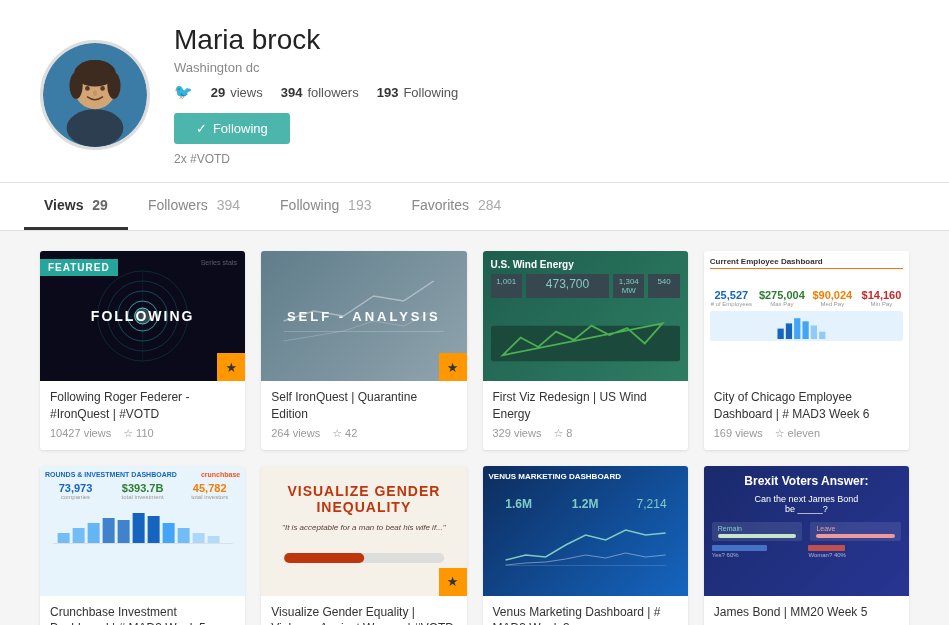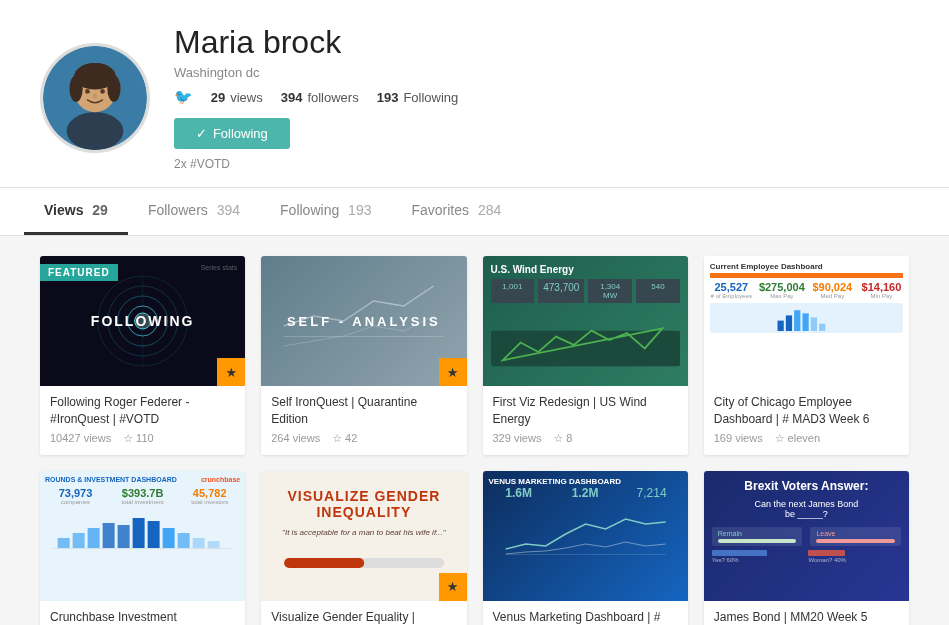--- a/index.html
+++ b/index.html
@@ -21,21 +21,21 @@
       overflow: hidden;
       border: 3px solid #ddd;
       flex-shrink: 0;
       background: #ccc;
       display: flex;
       align-items: center;
       justify-content: center;
     }
     .profile-info { flex: 1; }
     .profile-name {
-      font-size: 32px;
+      font-size: 28px;
       font-weight: 400;
       color: #222;
       margin-bottom: 4px;
     }
     .profile-location {
       color: #888;
       font-size: 13px;
       margin-bottom: 8px;
     }
     .profile-stats {
@@ -301,21 +301,21 @@
       </div>
     </div>
   </div>
       <div class="viz-card">
     <div class="viz-thumbnail" style="position:relative;">
 
       <div style="width:100%;height:100%;background:linear-gradient(135deg,#1e5e4e,#2e7d62);display:flex;flex-direction:column;padding:8px;">
         <div style="color:#fff;font-size:10px;font-weight:700;margin-bottom:4px;">U.S. Wind Energy</div>
         <div style="display:flex;gap:4px;margin-bottom:4px;">
           <div style="background:#37474f;padding:3px 5px;font-size:8px;color:#80cbc4;text-align:center;flex:1">1,001</div>
-          <div style="background:#37474f;padding:3px 5px;font-size:10px;color:#80cbc4;text-align:center;flex:1">473,700</div>
+          <div style="background:#37474f;padding:3px 20px;font-size:12px;color:#80cbc4;text-align:center;flex:1">473,700</div>
           <div style="background:#37474f;padding:3px 5px;font-size:8px;color:#80cbc4;text-align:center;flex:1">1,304 MW</div>
           <div style="background:#37474f;padding:3px 5px;font-size:8px;color:#80cbc4;text-align:center;flex:1">540</div>
         </div>
         <svg viewBox="0 0 160 60" style="flex:1">
           <rect x="0" y="20" width="160" height="30" fill="#1b4a3c" rx="2"></rect>
           <polygon points="10,45 25,30 40,38 55,25 70,32 85,20 100,28 115,22 130,35 145,18" fill="none" stroke="#4caf50" stroke-width="1.5"></polygon>
         </svg>
       </div>
 
     </div>
@@ -324,21 +324,21 @@
       <div class="viz-meta">
         <span>329 views</span>
         <span>☆ 8</span>
       </div>
     </div>
   </div>
       <div class="viz-card">
     <div class="viz-thumbnail" style="position:relative;">
 
       <div style="width:100%;height:100%;background:#fff;padding:6px;font-size:7px;color:#333;">
-        <div style="font-size:8px;font-weight:700;margin-bottom:3px;border-bottom:5px solid #f97316;padding-bottom:2px;">Current Employee Dashboard</div>
+        <div style="font-size:8px;font-weight:700;margin-bottom:20px;border-bottom:1px solid #f97316;padding-bottom:2px;">Current Employee Dashboard</div>
         <div style="display:flex;gap:6px;margin-bottom:4px;">
           <div style="text-align:center;flex:1">
                 <div style="font-size:11px;font-weight:700;color:#1565c0">25,527</div>
                 <div style="font-size:6px;color:#999"># of Employees</div>
               </div>
           <div style="text-align:center;flex:1">
                 <div style="font-size:11px;font-weight:700;color:#2e7d32">$275,004</div>
                 <div style="font-size:6px;color:#999">Max Pay</div>
               </div>
           <div style="text-align:center;flex:1">
@@ -433,21 +433,21 @@
     </div>
     <div class="viz-info">
       <div class="viz-title">Visualize Gender Equality | Violence Against Women | #VOTD</div>
 
     </div>
   </div>
       <div class="viz-card">
     <div class="viz-thumbnail" style="position:relative;">
 
       <div style="width:100%;height:100%;background:linear-gradient(135deg,#0d2d5e,#1565c0);padding:6px;">
-        <div style="color:#fff;font-size:8px;font-weight:700;margin-bottom:0;">VENUS MARKETING DASHBOARD</div>
+        <div style="color:#fff;font-size:8px;font-weight:700;margin-bottom:16px;">VENUS MARKETING DASHBOARD</div>
         <div style="display:flex;gap:6px;margin-bottom:4px;">
           <div style="text-align:center;flex:1">
                 <div style="font-size:12px;font-weight:700;color:#80cbc4">1.6M</div>
               </div>
           <div style="text-align:center;flex:1">
                 <div style="font-size:12px;font-weight:700;color:#80cbc4">1.2M</div>
               </div>
           <div style="text-align:center;flex:1">
                 <div style="font-size:12px;font-weight:400;color:#80cbc4">7,214</div>
               </div>

